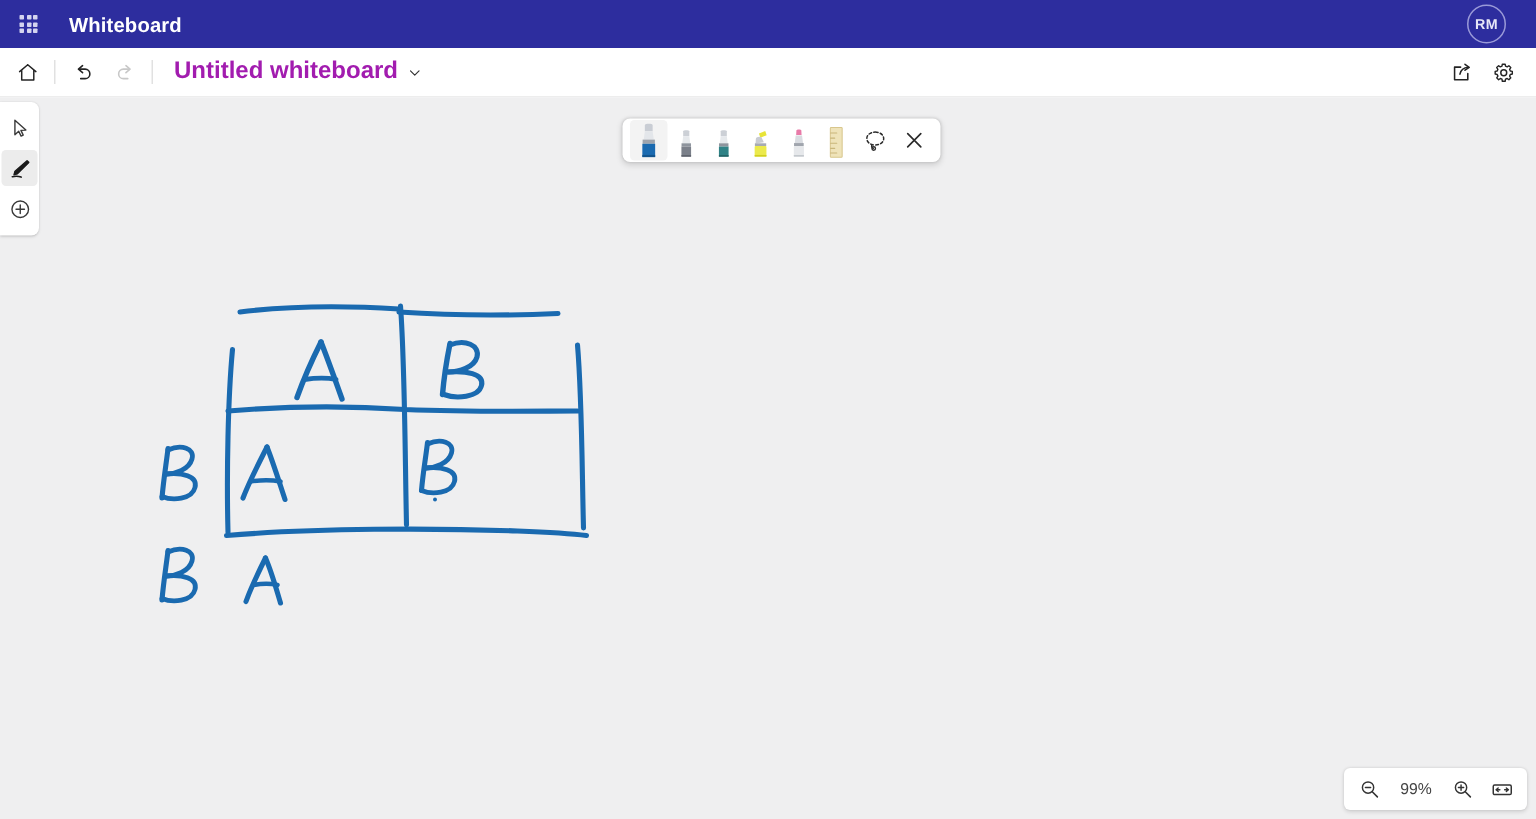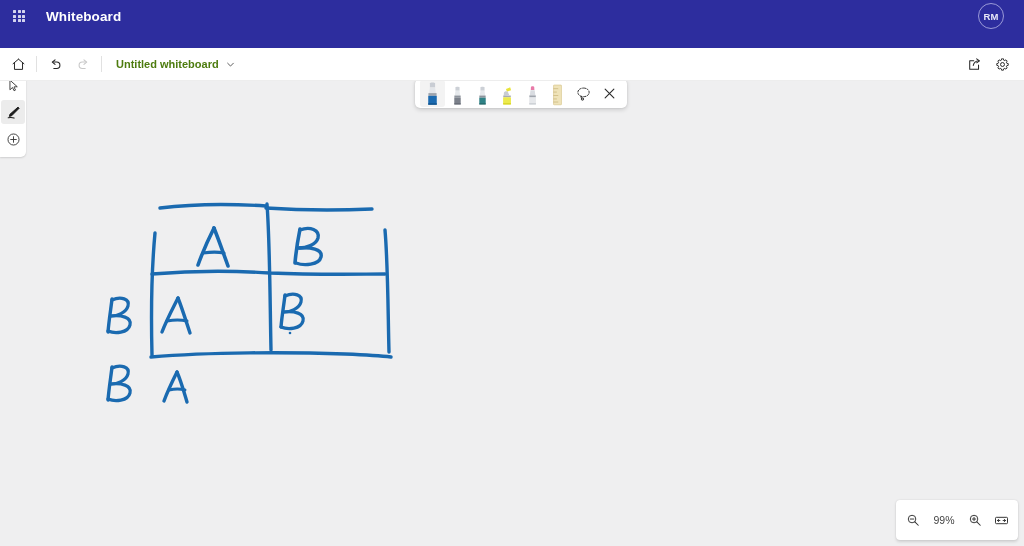--- a/index.html
+++ b/index.html
@@ -15,21 +15,21 @@
     position: relative;
     -webkit-font-smoothing: antialiased;
   }
 
   
   .appbar {
     height: 32px;
     background: #2d2d9e;
     display: flex;
     align-items: center;
-    padding: 0 8px 16px 6px;
+    padding: 0 8px 0 6px;
     position: relative;
     z-index: 40;
   }
   .waffle {
     width: 26px;
     height: 32px;
     display: flex;
     align-items: center;
     justify-content: center;
     cursor: pointer;
@@ -93,23 +93,23 @@
     color: #242424;
   }
   .cmd-btn.disabled { color: #c8c8c8; cursor: default; }
   .cmd-sep {
     width: 1px;
     height: 16px;
     background: #e1e1e1;
     margin: 0 4px;
   }
   .doc-title {
-    font-size: 11px;
+    font-size: 16px;
     font-weight: bold;
-    color: #4d7c0f;
+    color: #a21caf;
     margin-left: 10px;
     cursor: pointer;
     white-space: nowrap;
   }
   .title-chev {
     margin-left: 7px;
     cursor: pointer;
     display: flex;
     align-items: center;
     color: #333;
@@ -191,21 +191,21 @@
     cursor: pointer;
     border-radius: 3px;
     color: #2b2b2b;
   }
 
   
   .zoom-bar {
     position: absolute;
     right: 6px;
     bottom: 6px;
-    height: 40px;
+    height: 28px;
     background: #ffffff;
     border-radius: 4px;
     box-shadow: 0 1.2px 3px rgba(0,0,0,0.13), 0 0 1.5px rgba(0,0,0,0.10);
     display: flex;
     align-items: center;
     padding: 0 5px;
     gap: 2px;
     z-index: 30;
   }
   .zoom-btn {

